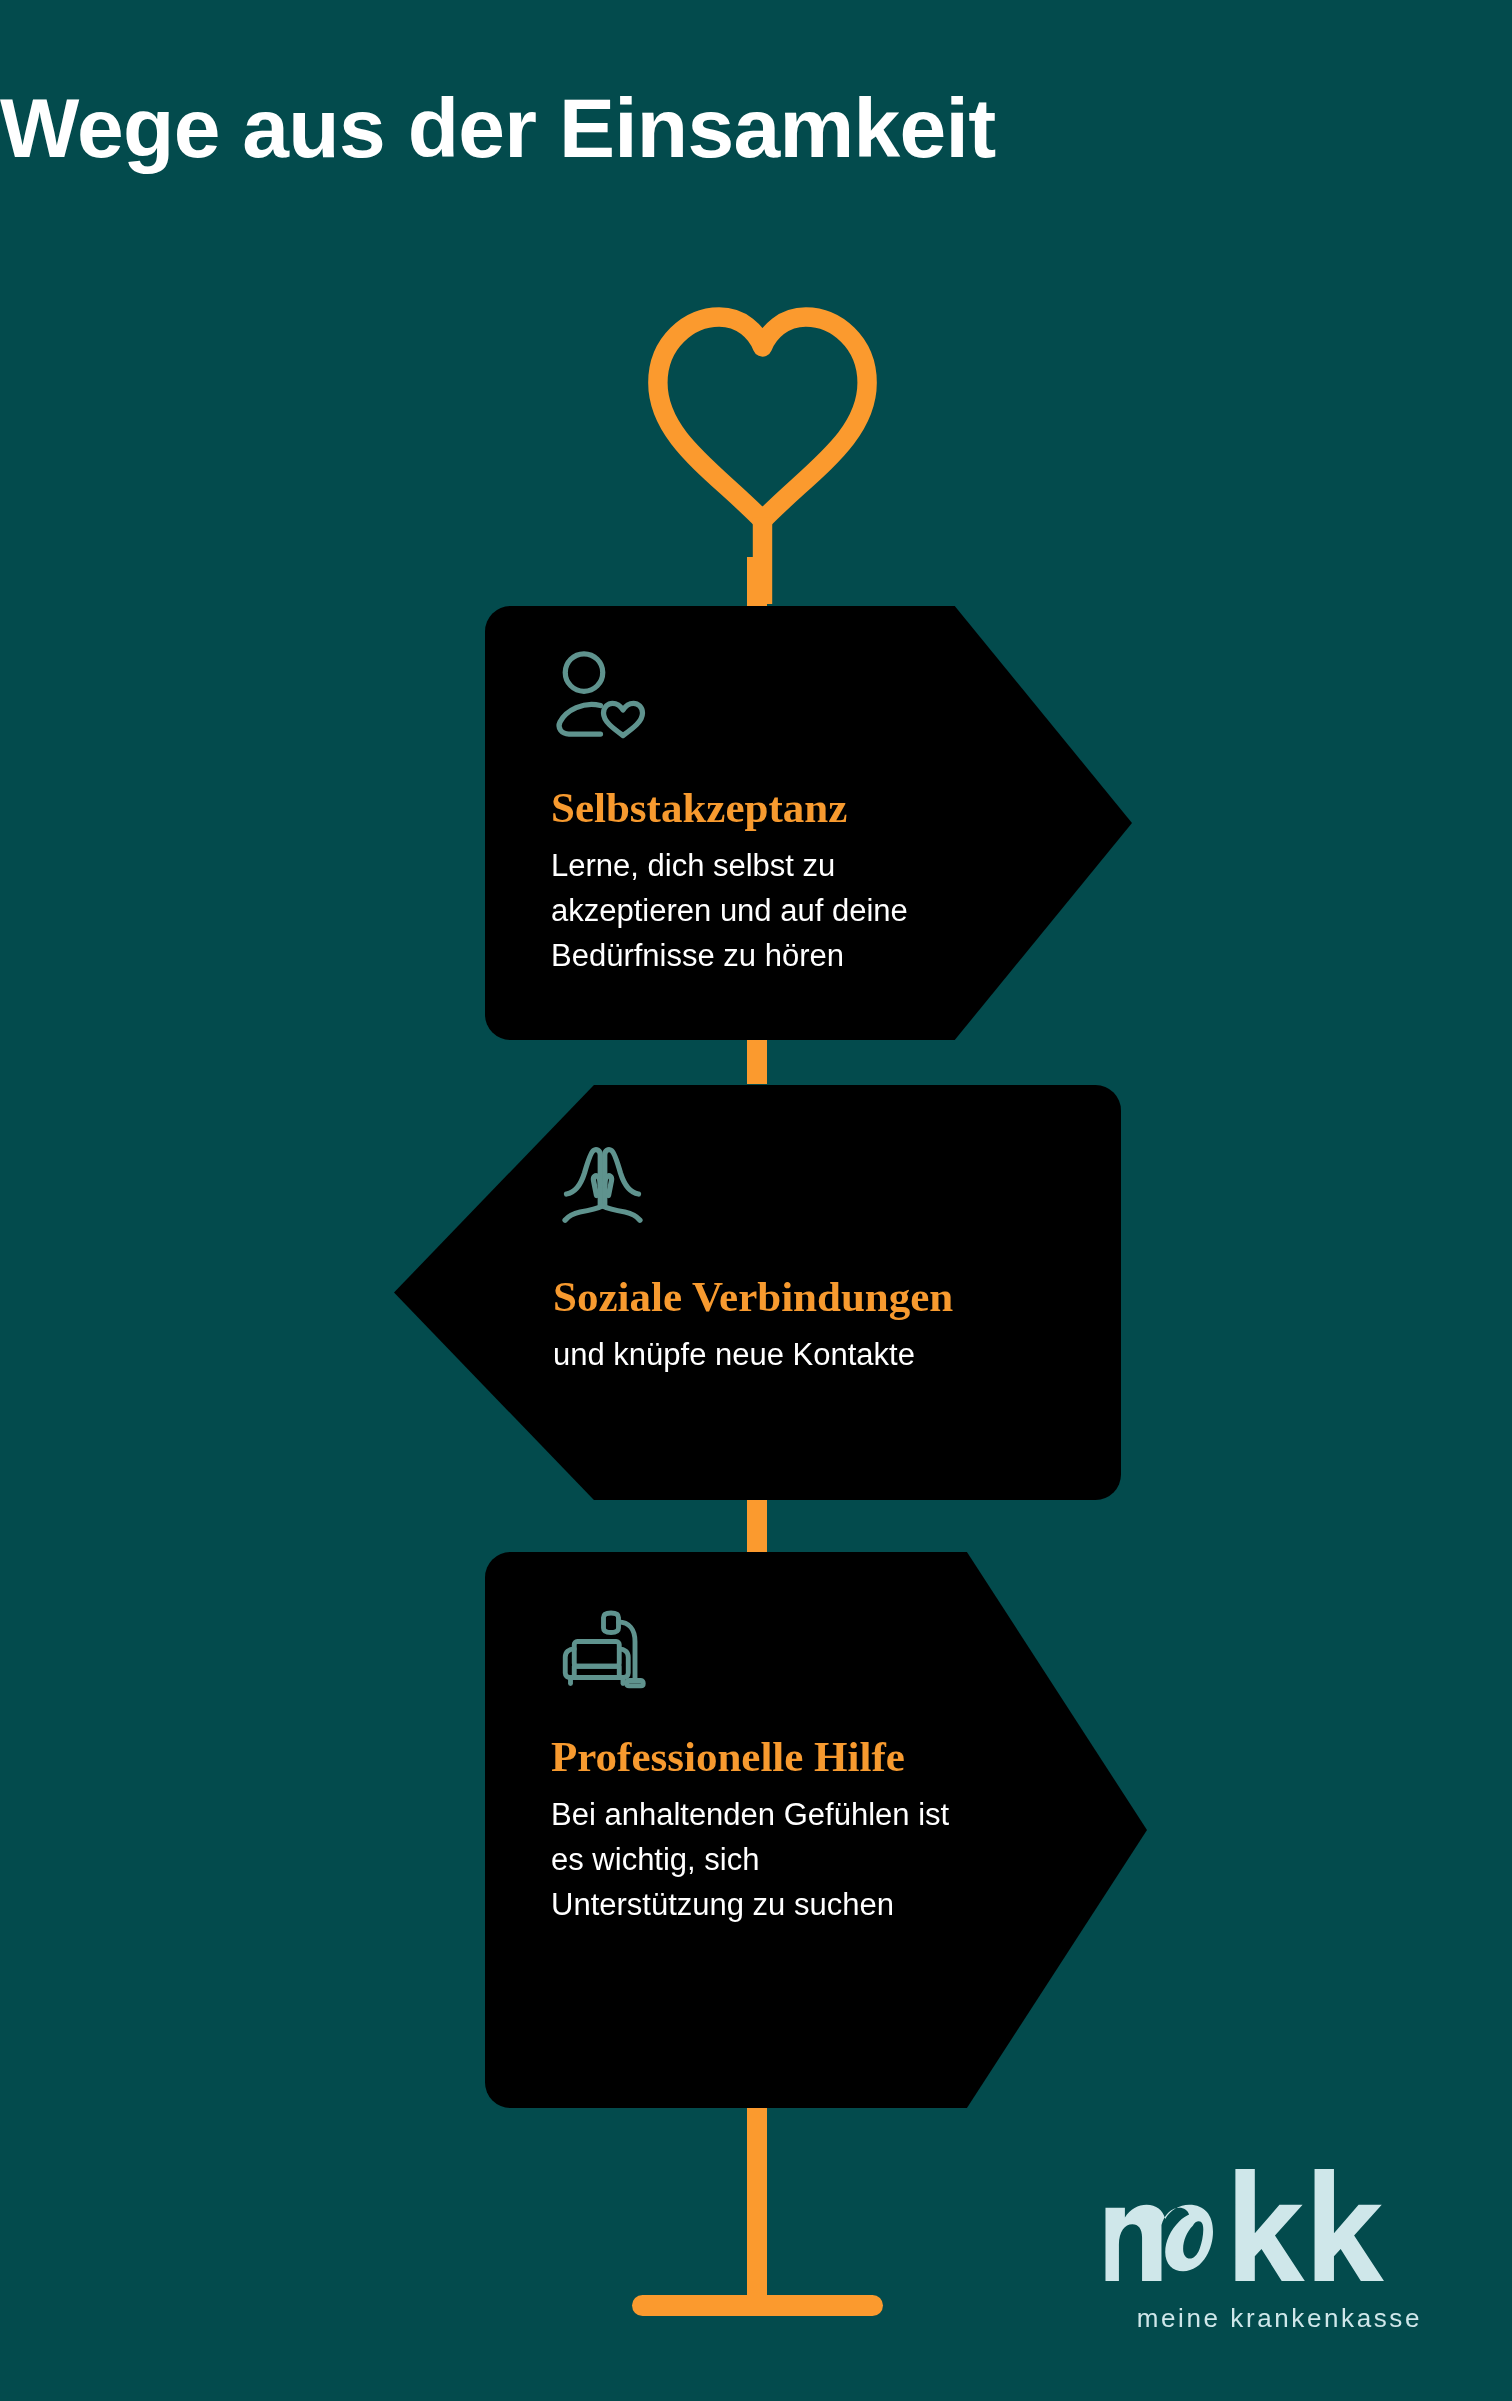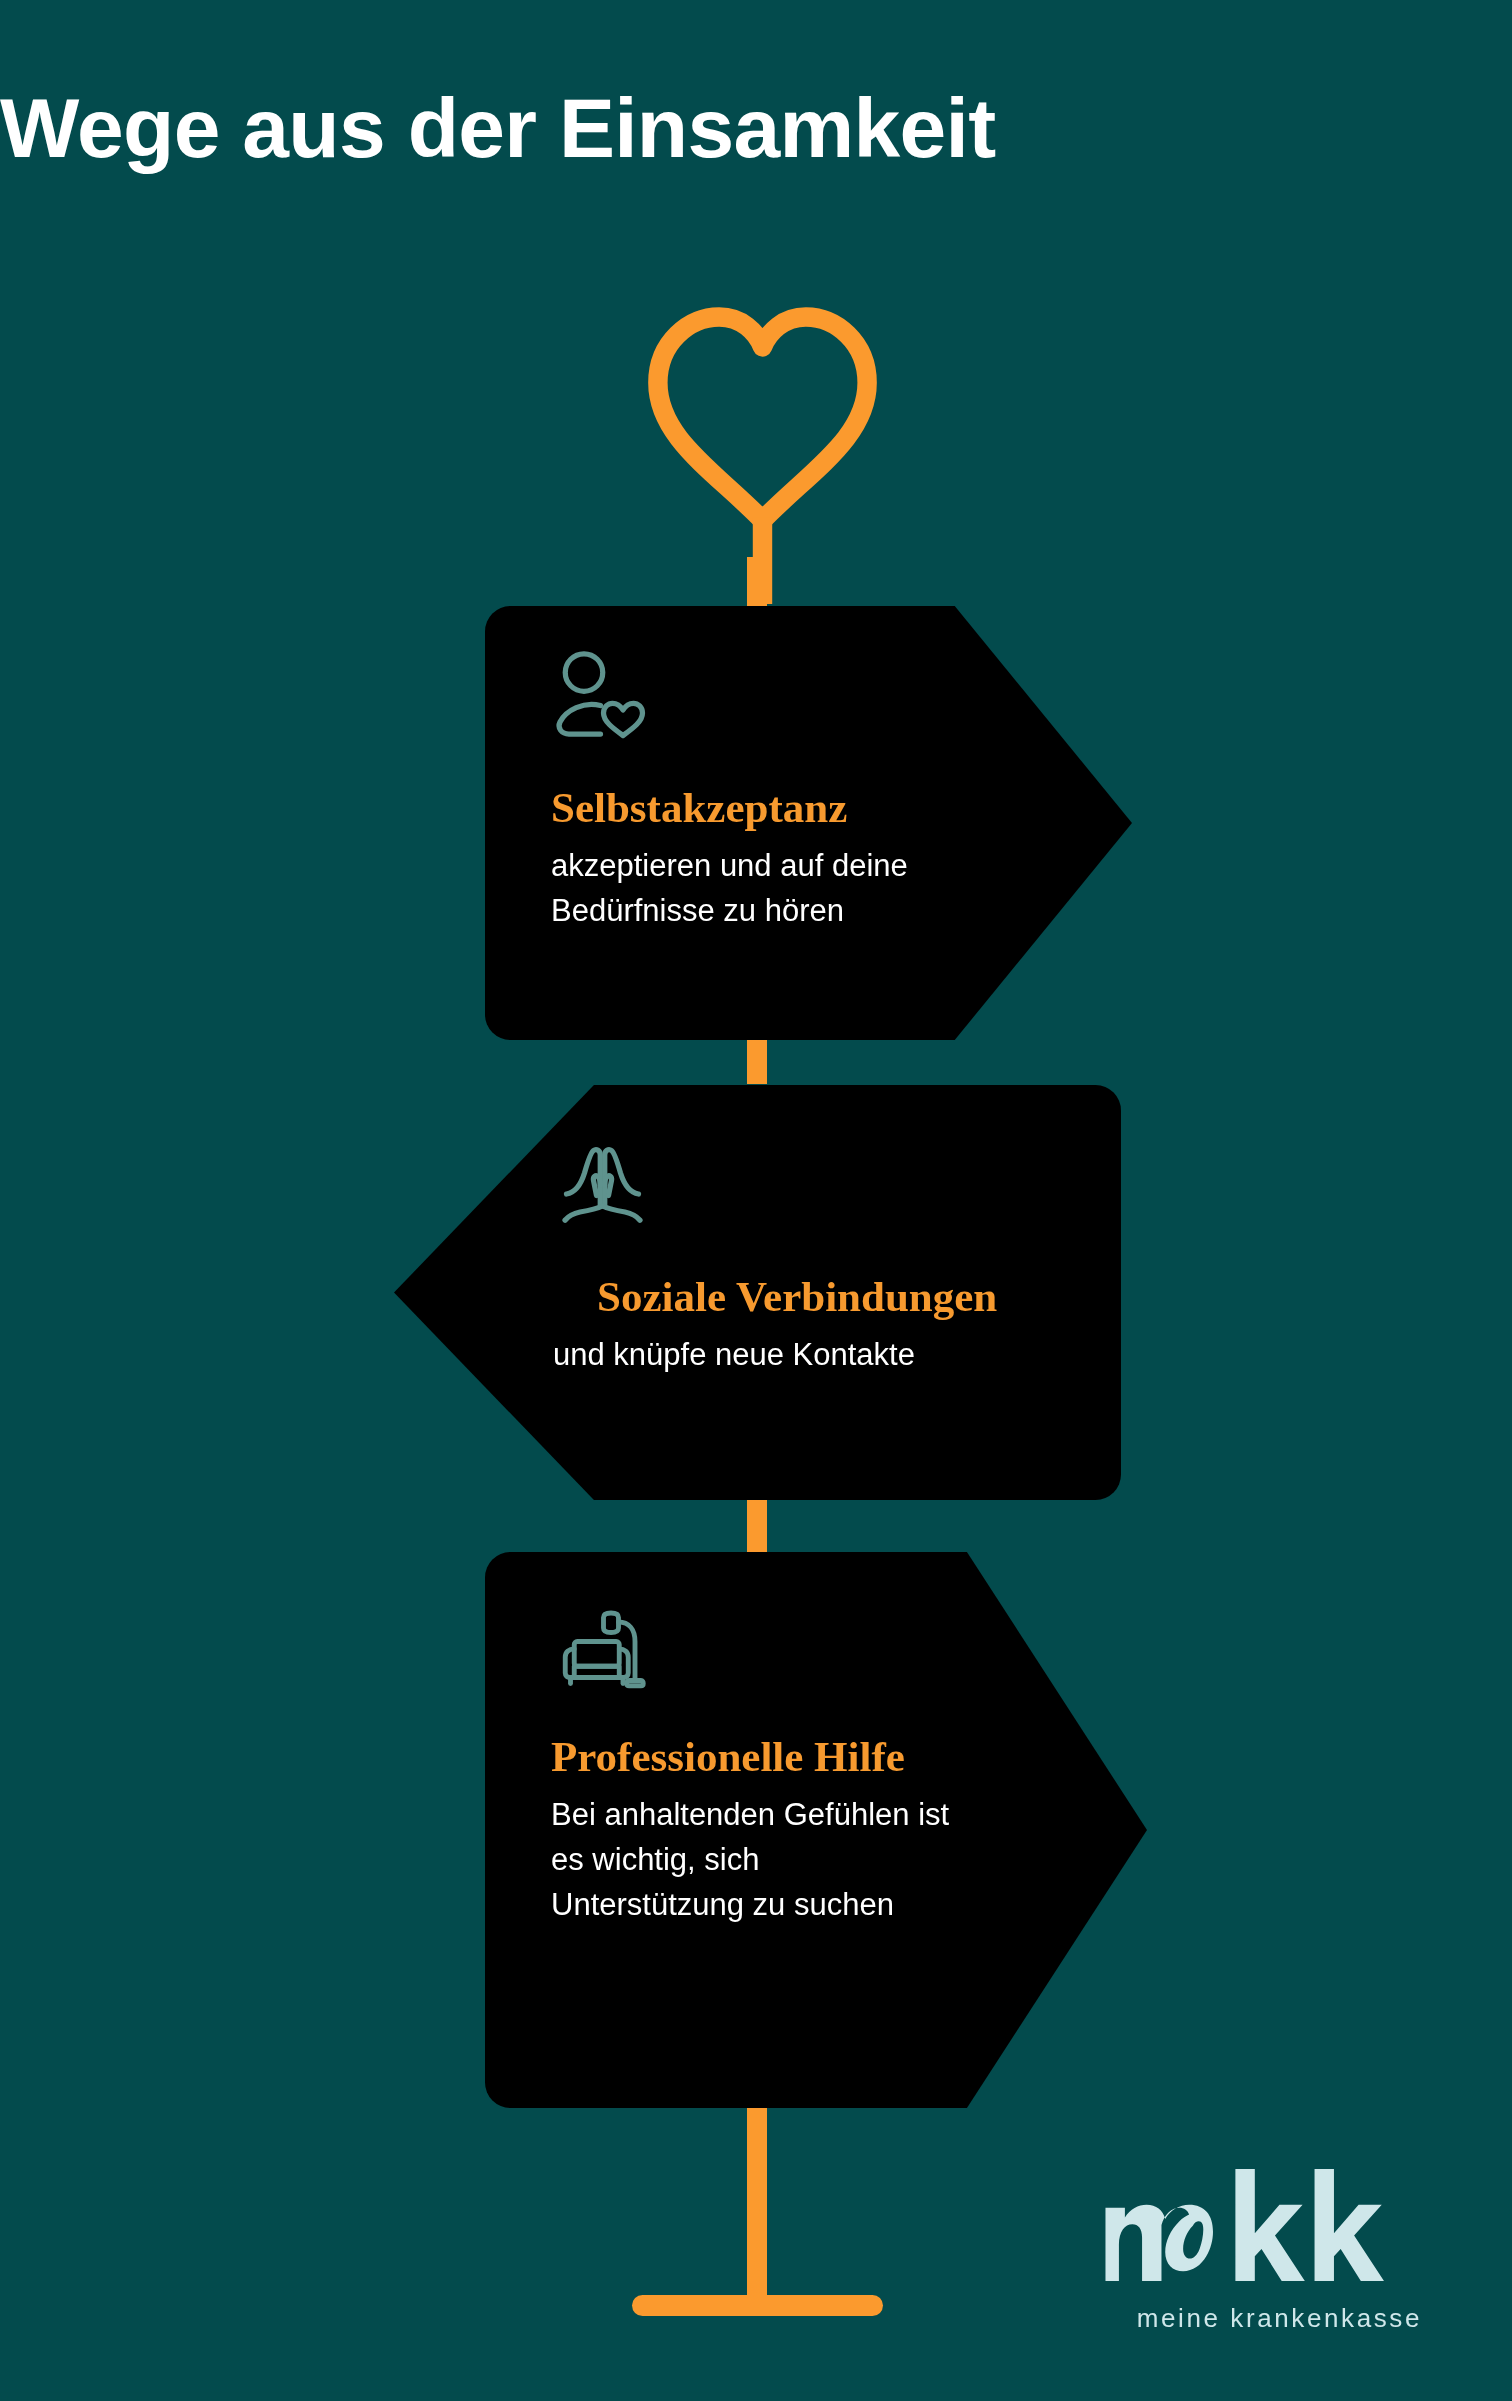--- a/index.html
+++ b/index.html
@@ -93,21 +93,21 @@
   #card-1 .card-body  { left:66px; top:238px; }
 
   
   #card-2 {
     left:394px; top:1085px;
     width:727px; height:415px;
     border-radius:0 25.4px 25.4px 0;
     clip-path: polygon(27.5% 0, 100% 0, 100% 100%, 27.5% 100%, 0 50%);
   }
   #card-2 .icon { left:159px; top:49px; }
-  #card-2 .card-title { left:159px; top:187px;margin-left:44px; }
+  #card-2 .card-title { left:159px; top:187px; }
   #card-2 .card-body  { left:159px; top:248px; }
 
   
   #card-3 {
     left:485px; top:1552px;
     width:662px; height:556px;
     border-radius:25.4px 0 0 25.4px;
     clip-path: polygon(0 0, 72.8% 0, 100% 50%, 72.8% 100%, 0 100%);
   }
   #card-3 .icon { left:66px; top:43px; }
@@ -167,20 +167,21 @@
                C 82 108, 70 99, 70 88
                C 70 80, 76 75, 82 75
                C 88 75, 93 79, 96 84
                C 99 79, 104 75, 110 75
                C 116 75, 122 80, 122 88
                C 122 99, 110 108, 96 118 Z" fill="none" stroke="#5f938e" stroke-width="7" stroke-linejoin="round"></path>
     </svg>
   </span>
   <div class="card-title">Selbstakzeptanz</div>
   <div class="card-body">
+    <span>Lerne, dich selbst zu</span>
     <span>akzeptieren und auf deine</span>
     <span>Bedürfnisse zu hören</span>
   </div>
 </div>
 
 <div class="card" id="card-2">
   <span class="icon">
     <svg viewBox="0 0 132 132" xmlns="http://www.w3.org/2000/svg">
       <g fill="none" stroke="#5f938e" stroke-width="7" stroke-linecap="round" stroke-linejoin="round">
         <path d="M63 96 L63 28 C63 22, 58 19, 54 22 C50 25, 46 38, 42 52 C37 68, 30 78, 18 80"></path>

